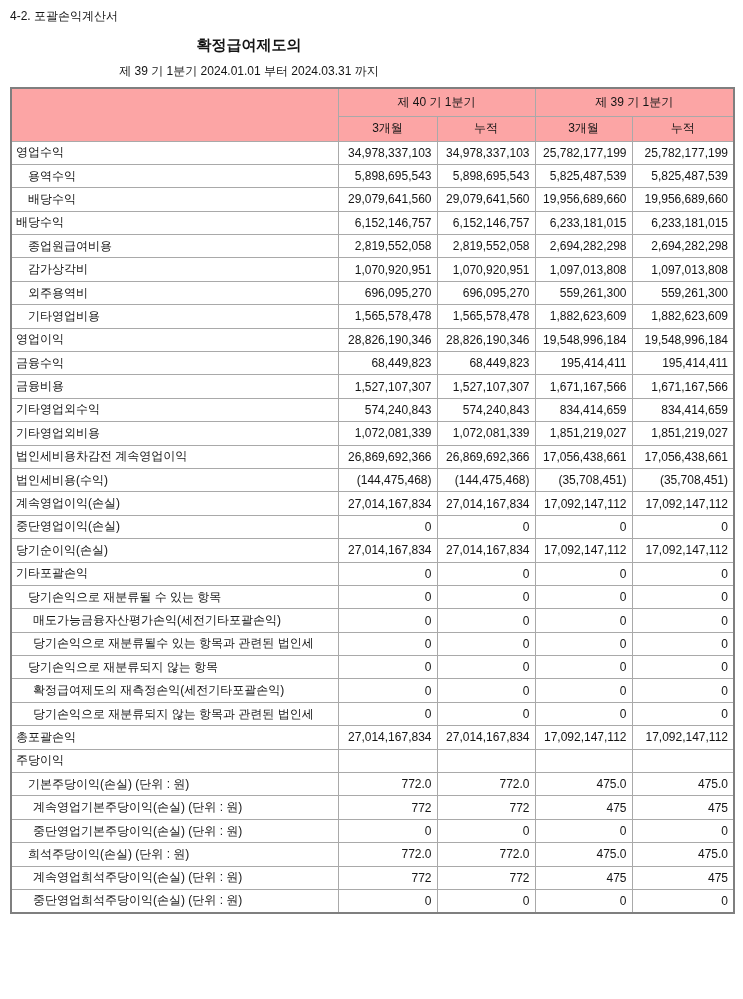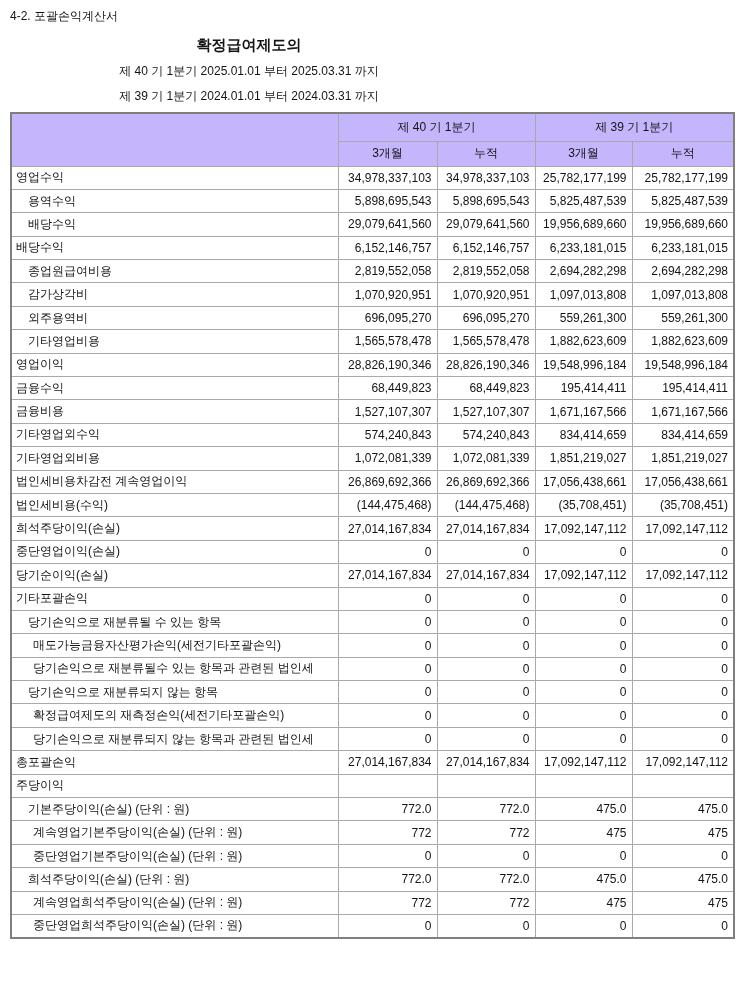--- a/index.html
+++ b/index.html
@@ -48,21 +48,21 @@
   }
   table.stmt th, table.stmt td {
     border: 1px solid #a9a9a9;
     font-size: 12px;
     color: #141414;
     overflow: hidden;
     white-space: nowrap;
     vertical-align: middle;
   }
   thead th {
-    background: #c4b5fd;
+    background: #fca5a5;
     font-weight: normal;
     text-align: center;
   }
   thead tr.group-row th { height: 28px; }
   thead tr.sub-row th { height: 25px; }
   tbody td { height: 23.4px; background: #ffffff; }
   td.num { text-align: right; padding-right: 5px; }
   td.label { text-align: left; }
   td.ind0 { padding-left: 4px; }
   td.ind1 { padding-left: 16px; }
@@ -70,21 +70,20 @@
 </style>
 </head>
 <body>
 
 <div class="page">
 
   <div class="breadcrumb">4-2. 포괄손익계산서</div>
 
   <div class="head-block">
     <div class="stmt-title">확정급여제도의</div>
-    <div class="period">제 40 기 1분기 2025.01.01 부터 2025.03.31 까지</div>
     <div class="period">제 39 기 1분기 2024.01.01 부터 2024.03.31 까지</div>
   </div>
 
   <table class="stmt">
     <colgroup>
       <col style="width:327px">
       <col style="width:99px">
       <col style="width:98px">
       <col style="width:97px">
       <col style="width:102px">
@@ -202,21 +201,21 @@
           <td class="num">17,056,438,661</td>
         </tr>
         <tr>
           <td class="label ind0">법인세비용(수익)</td>
           <td class="num">(144,475,468)</td>
           <td class="num">(144,475,468)</td>
           <td class="num">(35,708,451)</td>
           <td class="num">(35,708,451)</td>
         </tr>
         <tr>
-          <td class="label ind0">희석주당이익(손실)</td>
+          <td class="label ind0">계속영업이익(손실)</td>
           <td class="num">27,014,167,834</td>
           <td class="num">27,014,167,834</td>
           <td class="num">17,092,147,112</td>
           <td class="num">17,092,147,112</td>
         </tr>
         <tr>
           <td class="label ind0">중단영업이익(손실)</td>
           <td class="num">0</td>
           <td class="num">0</td>
           <td class="num">0</td>

